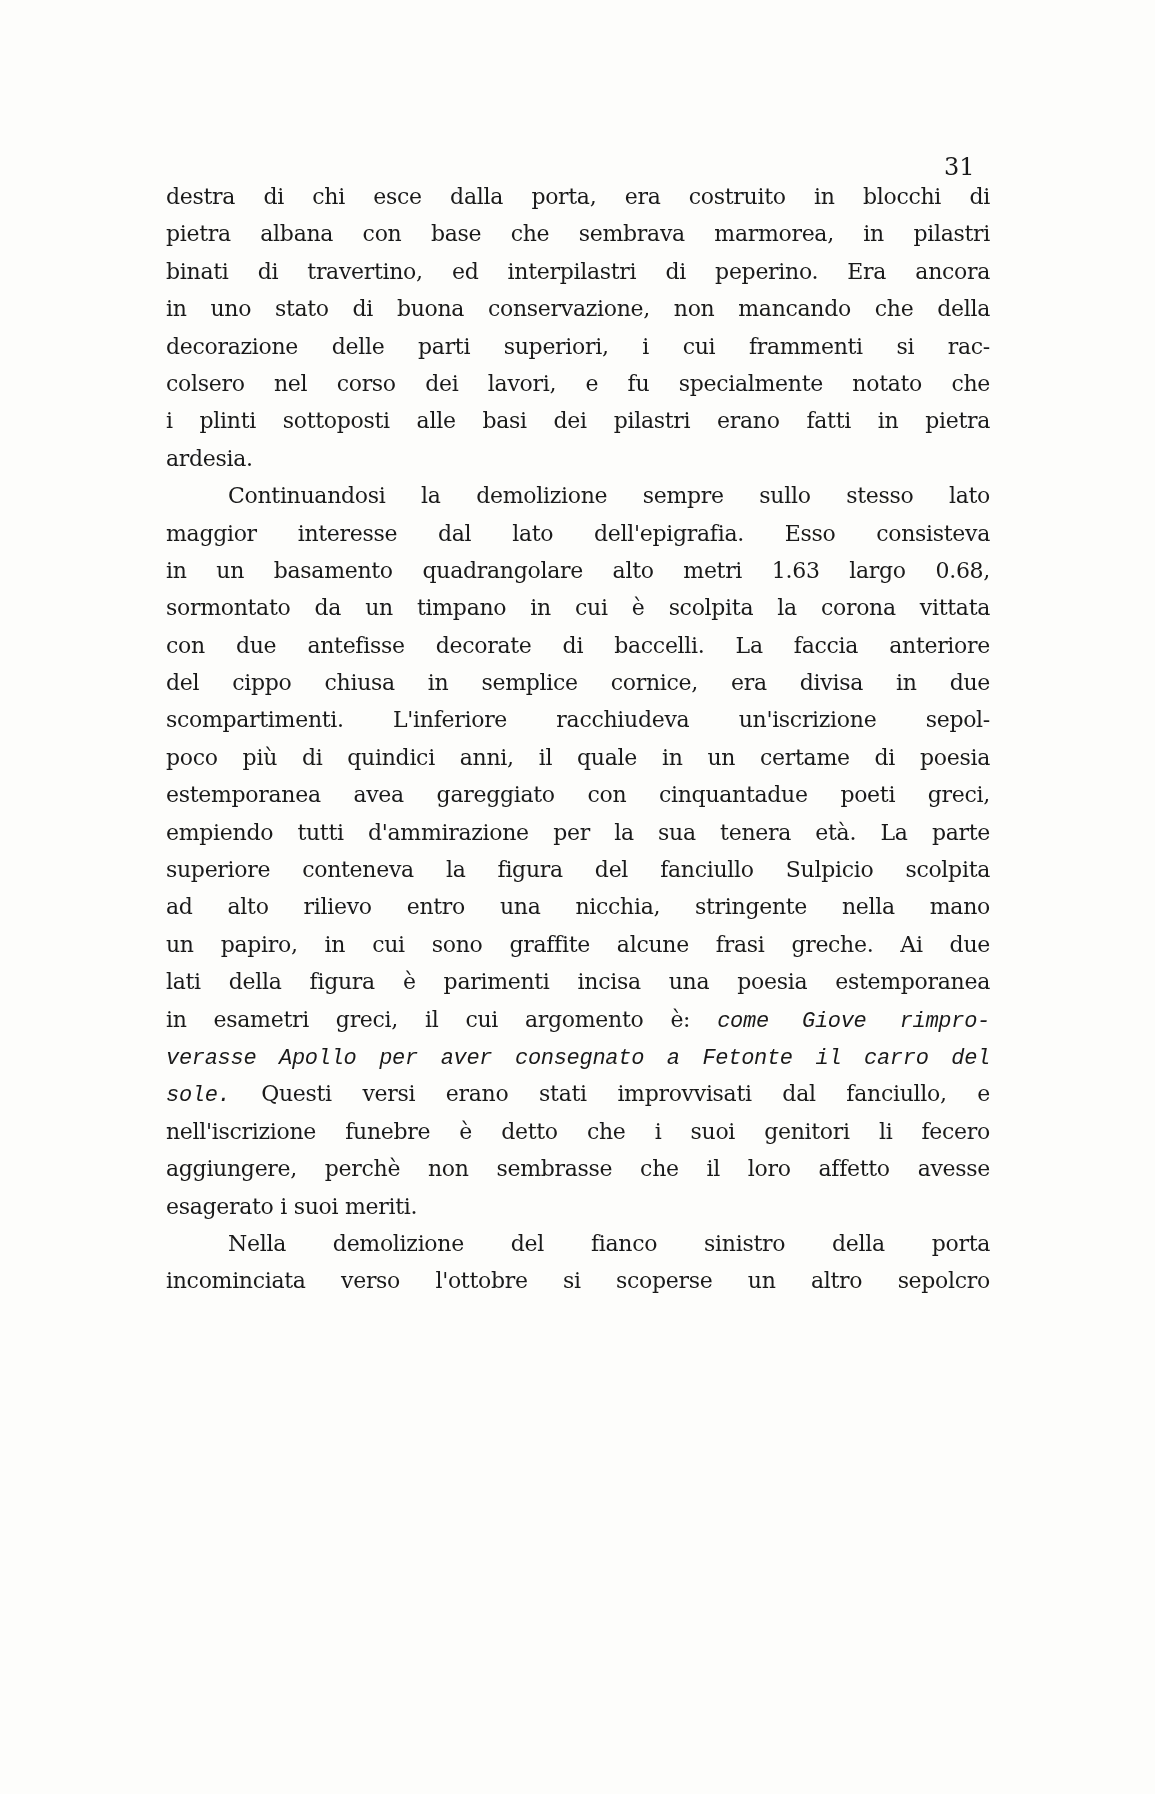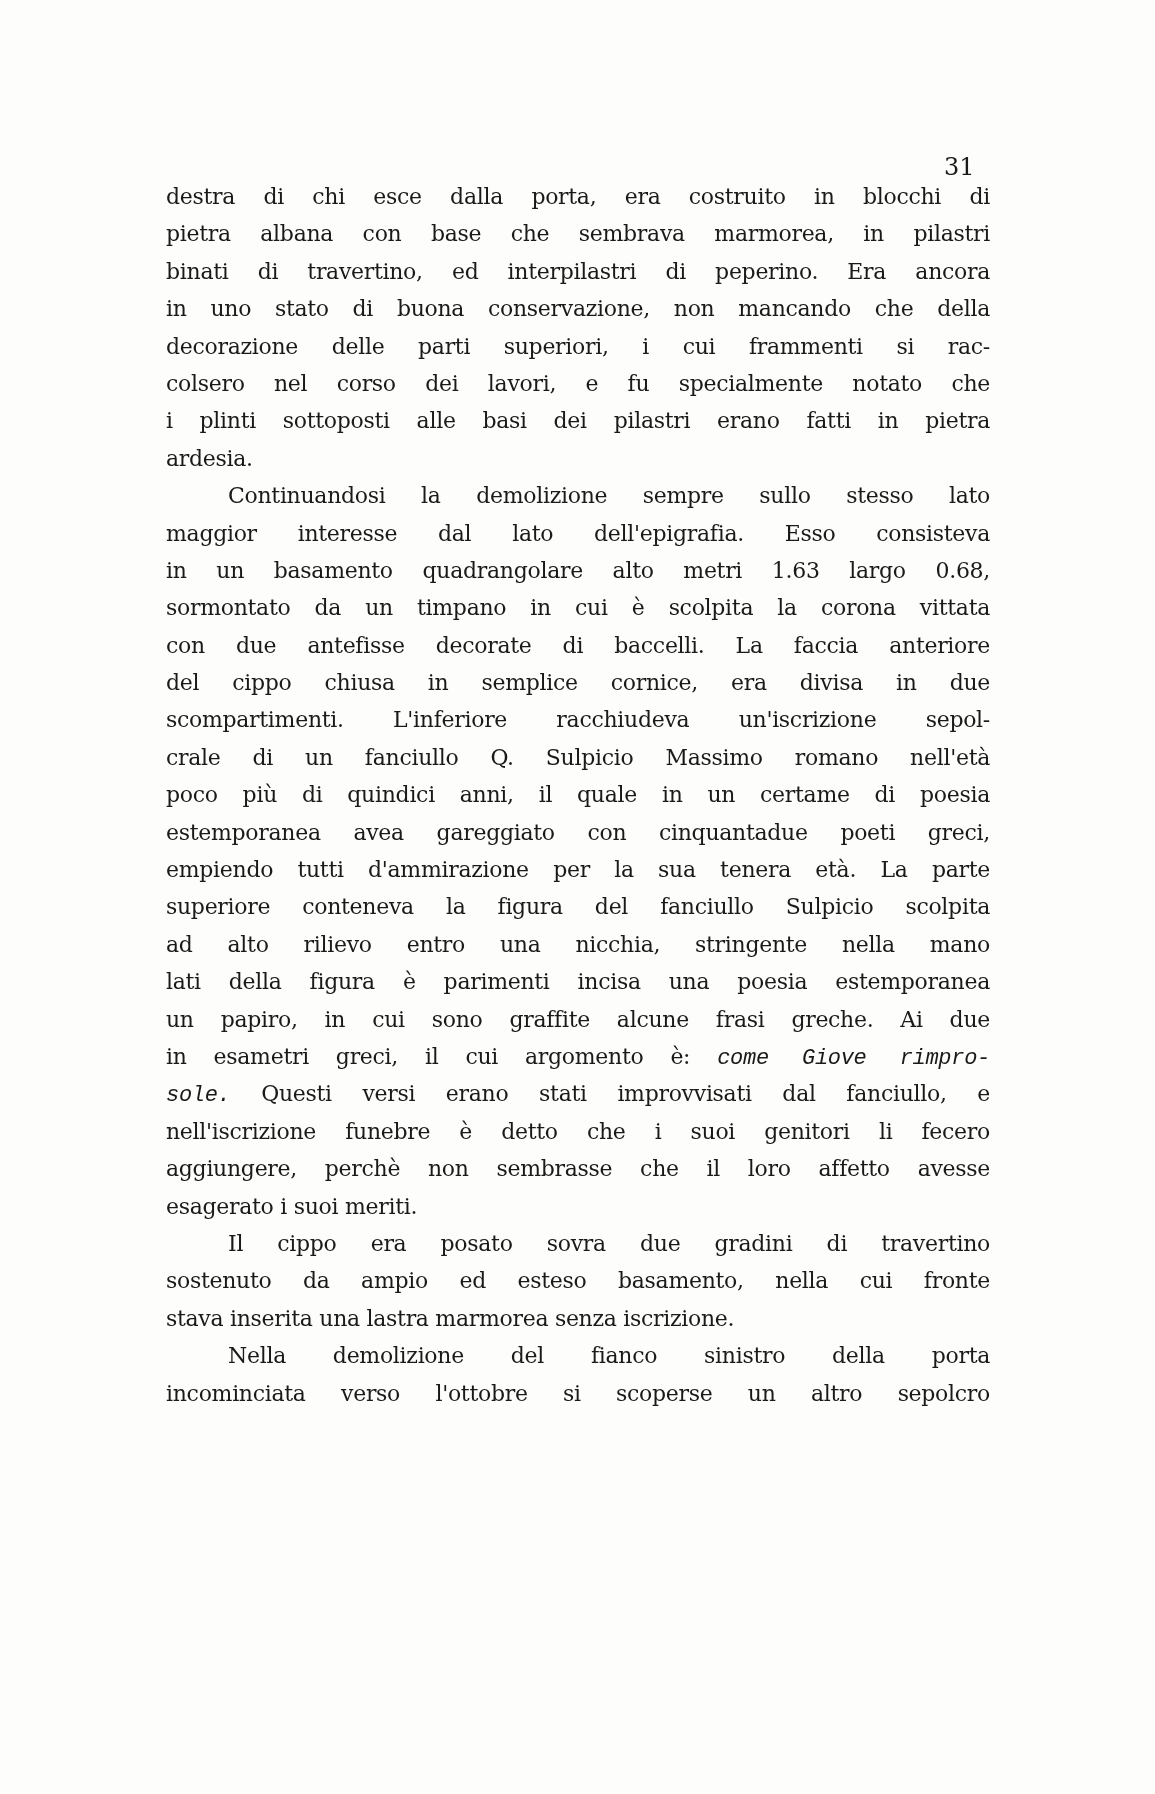--- a/index.html
+++ b/index.html
@@ -76,39 +76,34 @@
     </div>
 
     <div>
       <span class="line indent">Continuandosi la demolizione sempre sullo stesso lato</span>
       <span class="line">maggior interesse dal lato dell'epigrafia. Esso consisteva</span>
       <span class="line">in un basamento quadrangolare alto metri 1.63 largo 0.68,</span>
       <span class="line">sormontato da un timpano in cui è scolpita la corona vittata</span>
       <span class="line">con due antefisse decorate di baccelli. La faccia anteriore</span>
       <span class="line">del cippo chiusa in semplice cornice, era divisa in due</span>
       <span class="line">scompartimenti. L'inferiore racchiudeva un'iscrizione sepol-</span>
-      <span class="line">crale di un fanciullo Q. Sulpicio Massimo romano nell'età</span>
       <span class="line">poco più di quindici anni, il quale in un certame di poesia</span>
       <span class="line">estemporanea avea gareggiato con cinquantadue poeti greci,</span>
       <span class="line">empiendo tutti d'ammirazione per la sua tenera età. La parte</span>
       <span class="line">superiore conteneva la figura del fanciullo Sulpicio scolpita</span>
       <span class="line">ad alto rilievo entro una nicchia, stringente nella mano</span>
+      <span class="line">un papiro, in cui sono graffite alcune frasi greche. Ai due</span>
       <span class="line">lati della figura è parimenti incisa una poesia estemporanea</span>
-      <span class="line">un papiro, in cui sono graffite alcune frasi greche. Ai due</span>
       <span class="line"><span>in esametri greci, il cui argomento è: </span><span class="it">come Giove rimpro-</span></span>
+      <span class="line"><span class="it">verasse Apollo per aver consegnato a Fetonte il carro del</span></span>
       <span class="line"><span class="it">sole.</span><span> Questi versi erano stati improvvisati dal fanciullo, e</span></span>
       <span class="line">nell'iscrizione funebre è detto che i suoi genitori li fecero</span>
       <span class="line">aggiungere, perchè non sembrasse che il loro affetto avesse</span>
       <span class="line last">esagerato i suoi meriti.</span>
     </div>
 
-    <div>
-      <span class="line indent">Il cippo era posato sovra due gradini di travertino</span>
-      <span class="line">sostenuto da ampio ed esteso basamento, nella cui fronte</span>
-      <span class="line last">stava inserita una lastra marmorea senza iscrizione.</span>
-    </div>
 
     <div>
       <span class="line indent">Nella demolizione del fianco sinistro della porta</span>
       <span class="line">incominciata verso l'ottobre si scoperse un altro sepolcro</span>
     </div>
   </div>
 </div>
 
 </body></html>

